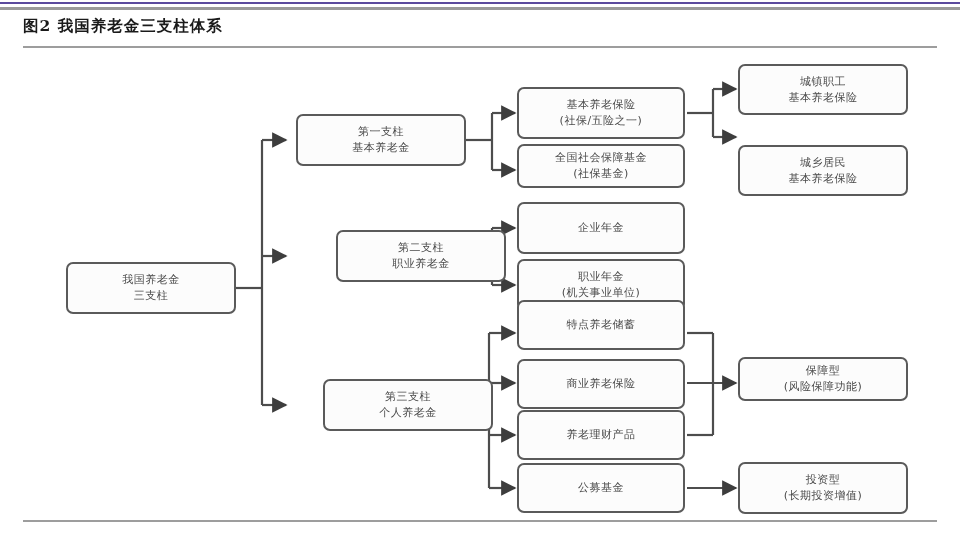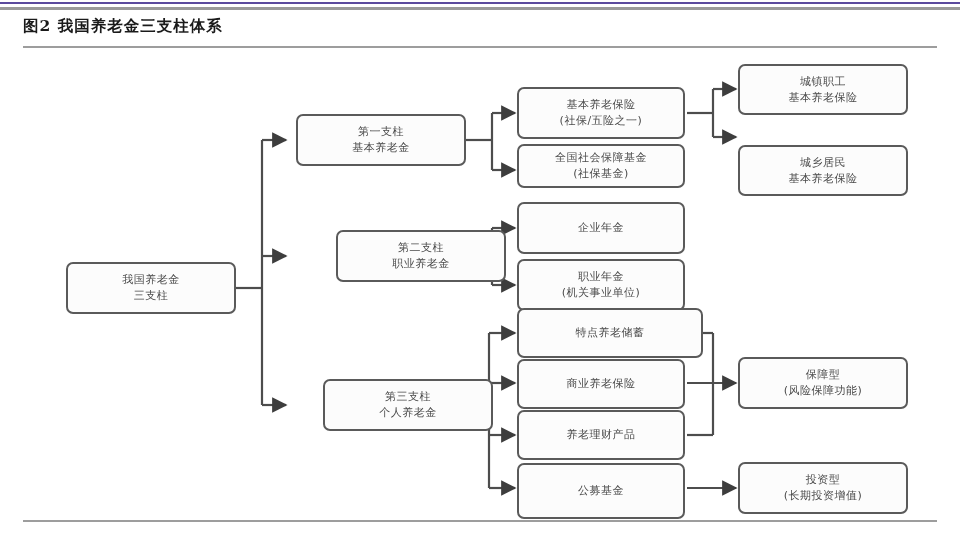--- a/index.html
+++ b/index.html
@@ -195,47 +195,47 @@
 
     <div class="node" style="left:517px; top:152px; width:168px; height:52px;text-align:right;">
       <span class="l1">企业年金</span>
     </div>
 
     <div class="node" style="left:517px; top:209px; width:168px; height:52px;">
       <span class="l1">职业年金</span>
       <span class="l2">(机关事业单位)</span>
     </div>
 
-    <div class="node" style="left:517px; top:258px; width:186px; height:50px;align-items:center;">
+    <div class="node" style="left:517px; top:250px; width:168px; height:50px;align-items:center;">
       <span class="l1">特点养老储蓄</span>
     </div>
 
     <div class="node" style="left:517px; top:309px; width:168px; height:50px;">
       <span class="l1">商业养老保险</span>
     </div>
 
     <div class="node" style="left:517px; top:360px; width:168px; height:50px;">
       <span class="l1">养老理财产品</span>
     </div>
 
-    <div class="node" style="left:517px; top:413px; width:168px; height:56px;">
+    <div class="node" style="left:517px; top:413px; width:168px; height:50px;">
       <span class="l1">公募基金</span>
     </div>
 
     <div class="node" style="left:738px; top:14px; width:170px; height:51px;">
       <span class="l1">城镇职工</span>
       <span class="l2">基本养老保险</span>
     </div>
 
     <div class="node" style="left:738px; top:70px; width:170px; height:51px;margin-top:25px;">
       <span class="l1">城乡居民</span>
       <span class="l2">基本养老保险</span>
     </div>
 
-    <div class="node" style="left:738px; top:307px; width:170px; height:52px;">
+    <div class="node" style="left:738px; top:307px; width:170px; height:44px;">
       <span class="l1">保障型</span>
       <span class="l2">(风险保障功能)</span>
     </div>
 
     <div class="node" style="left:738px; top:412px; width:170px; height:52px;">
       <span class="l1">投资型</span>
       <span class="l2">(长期投资增值)</span>
     </div>
 
   </div>

